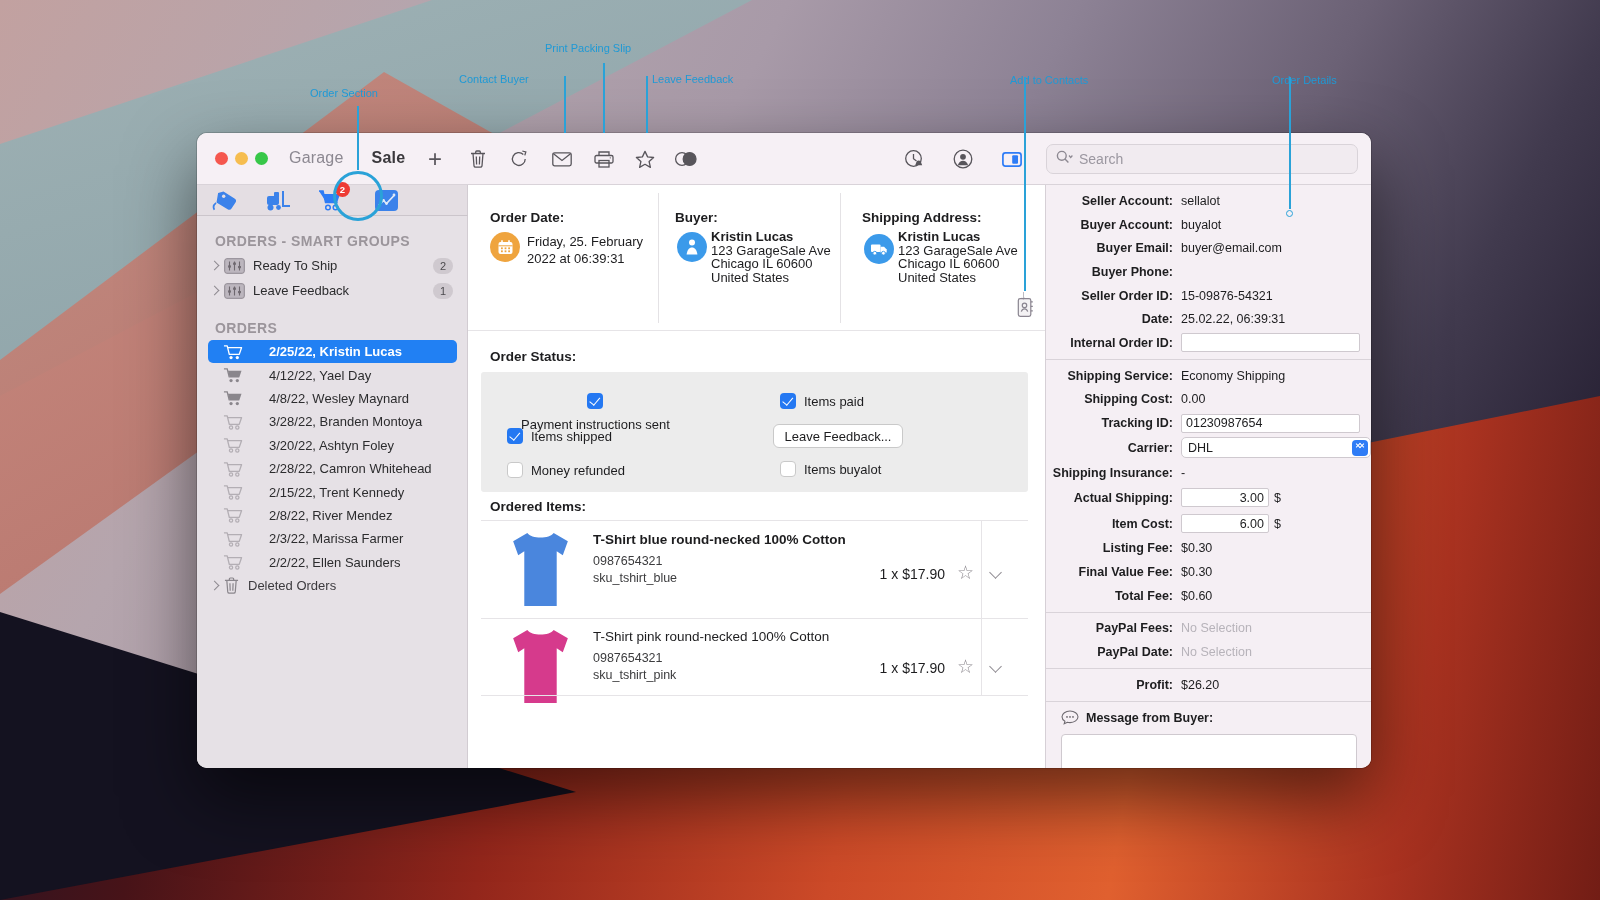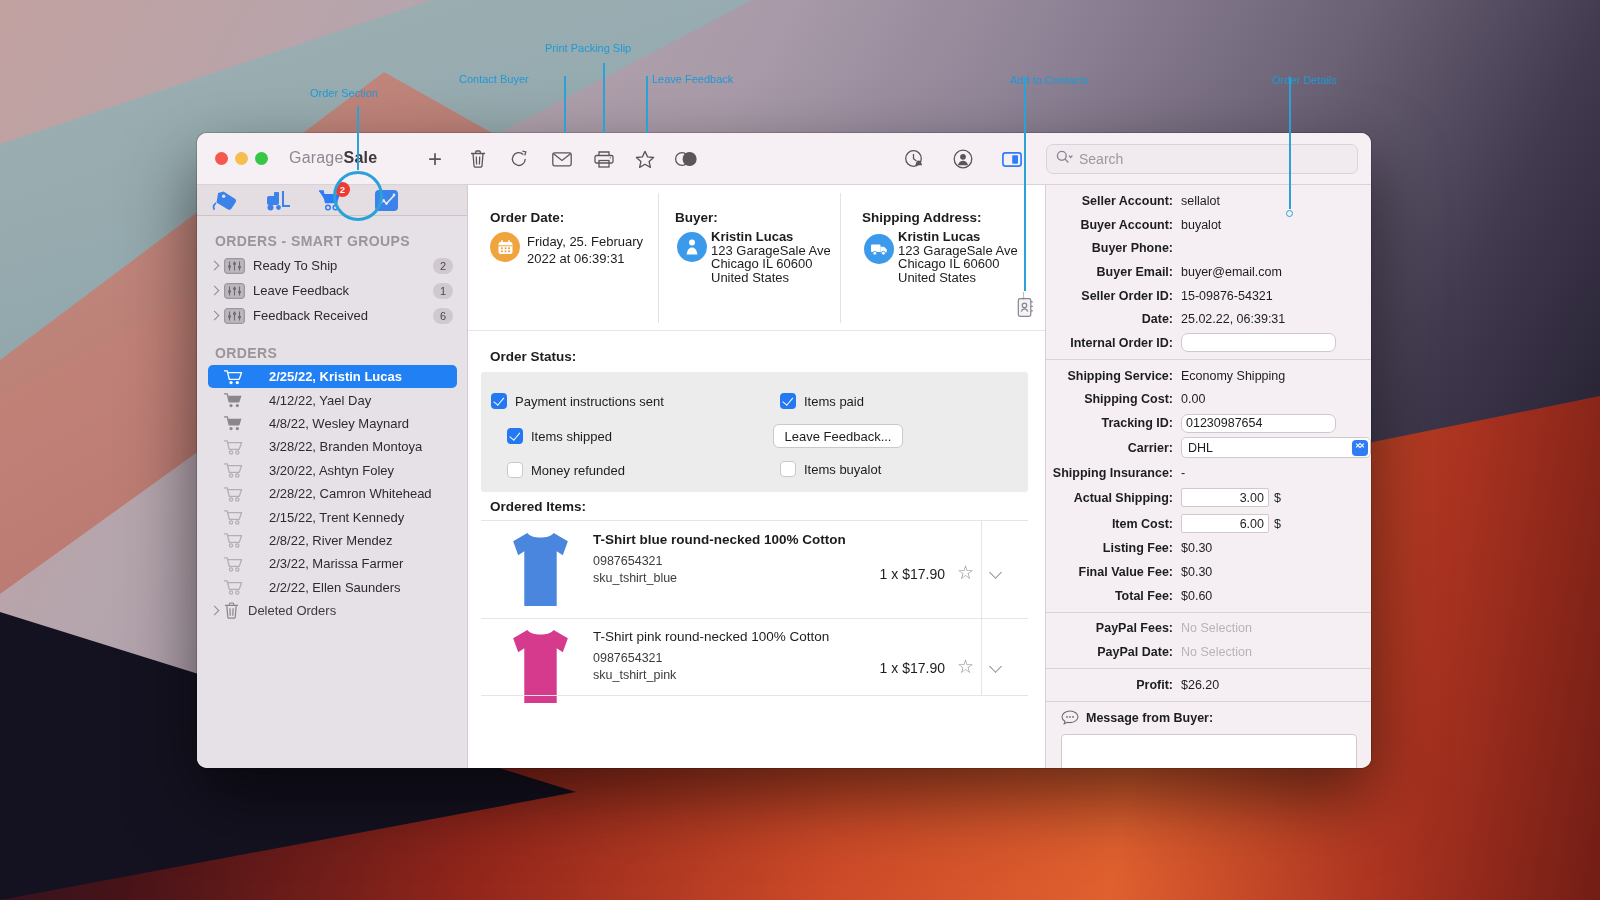--- a/index.html
+++ b/index.html
@@ -17,21 +17,21 @@
   .window { position:absolute; left:197px; top:133px; width:1174px; height:635px;
     border-radius:10px; overflow:hidden; background:#fff; z-index:2;
     box-shadow:0 30px 70px rgba(0,0,0,.55), 0 0 0 1px rgba(0,0,0,.15); }
   .titlebar { position:absolute; left:0; top:0; width:100%; height:52px;
     background:#f6f0f5; border-bottom:1px solid #d9d3d9; }
   .tl { position:absolute; top:19px; width:13px; height:13px; border-radius:50%; }
   .tl.red { left:18px; background:#f5574e; }
   .tl.yellow { left:38px; background:#f6bd4f; }
   .tl.green { left:58px; background:#37c748; }
   .apptitle { position:absolute; left:92px; top:16px; font-size:16px; color:#8c8891; letter-spacing:.2px; }
-  .apptitle b { color:#3a383c; font-weight:bold; }
+  .apptitle b { color:#3a383c; font-weight:bold;margin-left:28px; }
   .tbtn { position:absolute; top:13px; width:30px; height:26px; display:flex; align-items:center; justify-content:center; color:#58555b; }
   .tbtn svg { stroke:#58555b; fill:none; stroke-width:1.3; }
   .plus { font-size:24px; font-weight:300; line-height:22px; }
   .searchfield { position:absolute; right:13px; top:11px; width:312px; height:30px;
     background:#f1ebf0; border:1px solid #d9d3d9; border-radius:7px;
     display:flex; align-items:center; padding:0 9px; gap:6px; }
   .searchfield input { border:none; outline:none; background:transparent; font-size:14px; color:#3a383c; width:100%; font-family:"Liberation Sans",sans-serif; }
   .searchfield input::placeholder { color:#9b97a0; }
 
   
@@ -91,21 +91,21 @@
   
   .panel { position:absolute; left:848px; top:52px; width:326px; height:583px;
     background:#f5eff4; border-left:1px solid #d6d0d6; font-size:12.5px; color:#1d1d1f; }
   .prow { height:23.7px; display:flex; align-items:center; padding-left:5px; }
   .plabel { width:122px; text-align:right; font-weight:bold; flex:none; }
   .pvalue { margin-left:8px; }
   .muted { color:#b7b3ba; }
   .psep { height:1px; background:#d9d3d9; margin:4px 0 4px 0; }
   .pinput { margin-left:8px; height:19px; border:1px solid #cfc9cf; border-radius:2px; background:#fff;
     font-size:12.5px; color:#1d1d1f; padding:0 4px; outline:none; font-family:"Liberation Sans",sans-serif; }
-  .wide { width:155px;border-radius:7px; }
+  .wide { width:179px; }
   .small { width:88px; text-align:right; }
   .dollar { margin-left:5px; }
   .pselect { margin-left:8px; width:190px; height:21px; background:#fff; border:1px solid #cfc9cf; border-radius:5px;
     display:flex; align-items:center; padding-left:6px; position:relative; }
   .stepper { position:absolute; right:2px; top:1.5px; width:16px; height:16px; background:#2e7cf6; border-radius:4px; }
   .stepper i { position:absolute; left:4.5px; width:6px; height:6px; border-right:1.6px solid #fff; border-bottom:1.6px solid #fff; }
   .stepper .up { top:4.5px; transform:rotate(-135deg); }
   .stepper .dn { top:1.5px; transform:rotate(45deg); }
   .msgrow { display:flex; align-items:center; gap:7px; padding-left:15px; height:24px; font-weight:bold; }
   .msgbox { margin:4px 15px 0 15px; height:44px; background:#fff; border:1px solid #cfc9cf; border-radius:4px;
@@ -262,32 +262,20 @@
         <span class="chev"></span>
         <svg width="21" height="16" viewBox="0 0 21 16">
             <rect x=".7" y=".7" width="19.6" height="14.6" rx="2.2" fill="#bcb6be" stroke="#8e8890"></rect>
             <path d="M5.5 3.5 v9 M10.5 3.5 v9 M15.5 3.5 v9" stroke="#6e686f" stroke-width="1.1"></path>
             <rect x="4.1" y="7.4" width="2.8" height="2.2" fill="#6e686f"></rect>
             <rect x="9.1" y="4.6" width="2.8" height="2.2" fill="#6e686f"></rect>
             <rect x="14.1" y="8" width="2.8" height="2.2" fill="#6e686f"></rect>
           </svg>
         <span class="label">Leave Feedback</span>
         <span class="count">1</span>
-      </div>
-      <div class="srow">
-        <span class="chev"></span>
-        <svg width="21" height="16" viewBox="0 0 21 16">
-            <rect x=".7" y=".7" width="19.6" height="14.6" rx="2.2" fill="#bcb6be" stroke="#8e8890"></rect>
-            <path d="M5.5 3.5 v9 M10.5 3.5 v9 M15.5 3.5 v9" stroke="#6e686f" stroke-width="1.1"></path>
-            <rect x="4.1" y="7.4" width="2.8" height="2.2" fill="#6e686f"></rect>
-            <rect x="9.1" y="4.6" width="2.8" height="2.2" fill="#6e686f"></rect>
-            <rect x="14.1" y="8" width="2.8" height="2.2" fill="#6e686f"></rect>
-          </svg>
-        <span class="label">Feedback Received</span>
-        <span class="count">6</span>
       </div>
 
       <div class="sideheader">ORDERS</div>
 
       <div class="orow selected">
         <svg class="cart-ic cart-white" viewBox="0 0 22 16">
             <path d="M1 1.5 h3.4 l2.2 9 h10.4 l2.4-7 H5.2" fill="none" stroke="currentColor" stroke-width="1.4" stroke-linejoin="round"></path>
             <circle cx="8.4" cy="13.8" r="1.7" fill="currentColor"></circle>
             <circle cx="15" cy="13.8" r="1.7" fill="currentColor"></circle>
           </svg>
@@ -438,21 +426,21 @@
             <path d="M3.7 13.2 c.6-1.7 1.7-2.5 2.9-2.5 s2.3.8 2.9 2.5"></path>
             <path d="M12.3 4.5 h1.8 M12.3 8.5 h1.8 M12.3 12.5 h1.8"></path>
           </svg>
       </div>
 
       <div class="hline" style="top:145px;"></div>
 
       <div class="h3" style="position:absolute;left:22px;top:164px;">Order Status:</div>
 
       <div class="statusbox">
-        <div class="cbrow" style="left:10px;top:21px;">
+        <div class="cbrow" style="left:40px;top:21px;flex-direction:column;">
           <span class="cbox on"></span>
           <span>Payment instructions sent</span>
         </div>
         <div class="cbrow" style="left:299px;top:21px;">
           <span class="cbox on"></span>
           <span>Items paid</span>
         </div>
         <div class="cbrow" style="left:26px;top:56px;">
           <span class="cbox on"></span>
           <span>Items shipped</span>
@@ -505,26 +493,26 @@
       <div style="height:4px;"></div>
       <div class="prow">
           <span class="plabel">Seller Account:</span>
           <span class="pvalue">sellalot</span>
         </div>
       <div class="prow">
           <span class="plabel">Buyer Account:</span>
           <span class="pvalue">buyalot</span>
         </div>
       <div class="prow">
+          <span class="plabel">Buyer Email:</span>
+          <span class="pvalue">buyer@email.com</span>
+        </div>
+      <div class="prow">
           <span class="plabel">Buyer Phone:</span>
           <span class="pvalue"></span>
-        </div>
-      <div class="prow">
-          <span class="plabel">Buyer Email:</span>
-          <span class="pvalue">buyer@email.com</span>
         </div>
       <div class="prow">
           <span class="plabel">Seller Order ID:</span>
           <span class="pvalue">15-09876-54321</span>
         </div>
       <div class="prow">
           <span class="plabel">Date:</span>
           <span class="pvalue">25.02.22, 06:39:31</span>
         </div>
       <div class="prow">

